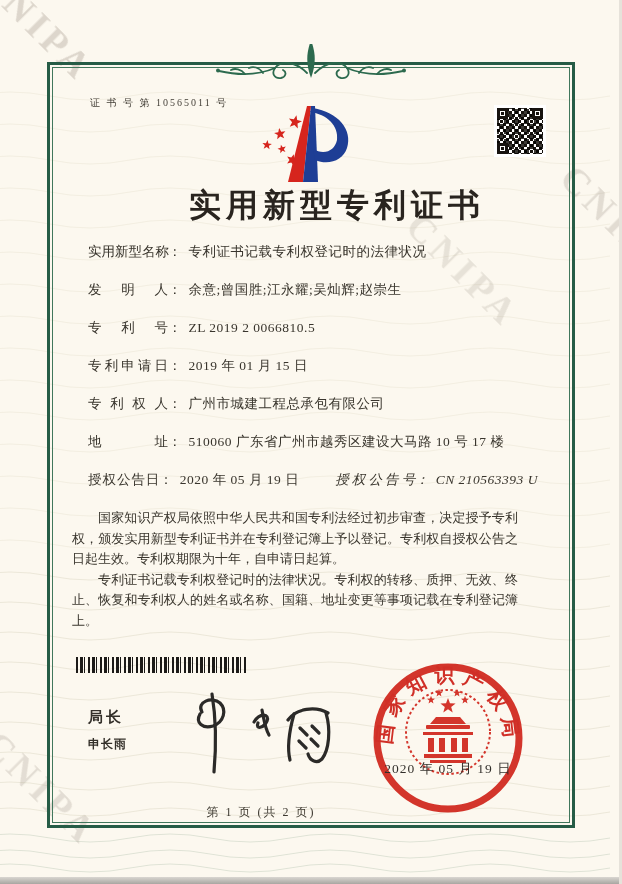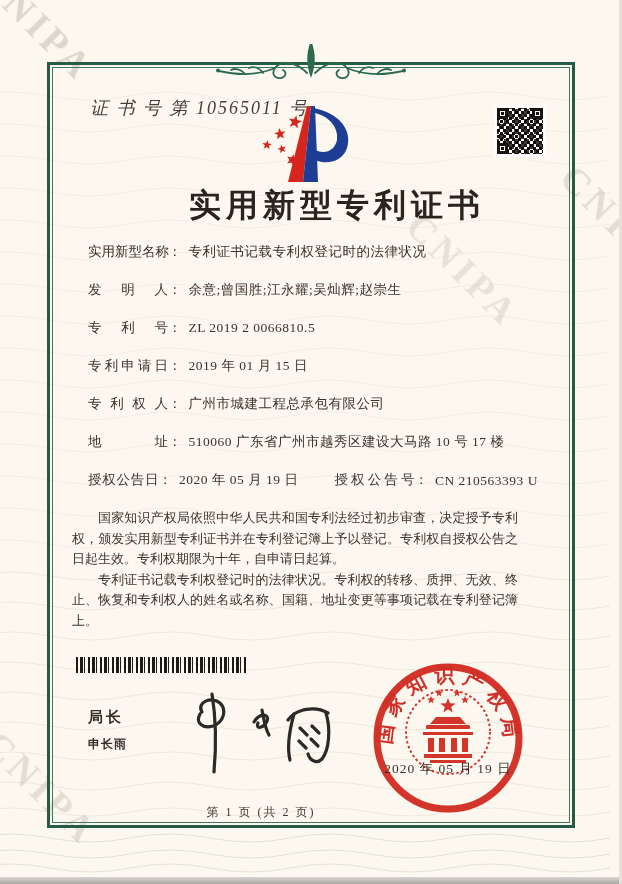--- a/index.html
+++ b/index.html
@@ -19,22 +19,22 @@
   .wm3{left:546px;top:200px;color:rgba(150,138,126,0.26);}
   .wm4{left:-30px;top:766px;color:rgba(150,138,126,0.24);}
 
   
   .frame{position:absolute;left:47px;top:62px;width:528px;height:766px;z-index:2;
          border:3px solid #265c46;box-sizing:border-box;}
   .frame-inner{position:absolute;left:2px;top:2px;right:2px;bottom:2px;border:1px solid #41775c;}
 
   .flourish{position:absolute;left:211px;top:44px;z-index:3;}
 
-  .cert-no{position:absolute;left:90px;top:96px;z-index:4;font-size:18px;
-           letter-spacing:2px;color:#433f37;font-style:italic;}
+  .cert-no{position:absolute;left:90px;top:96px;z-index:4;font-size:10px;
+           letter-spacing:2px;color:#433f37;}
 
   
   .qr{position:absolute;left:494px;top:105px;width:52px;height:52px;background:#fff;
       z-index:4;padding:3px;box-sizing:border-box;}
   .qr-m{position:relative;width:46px;height:46px;
         background:repeating-conic-gradient(#17130f 0% 25%,#fff 0% 50%) 0 0/6px 6px;}
   .qr-m::before{content:"";position:absolute;inset:0;
         background:repeating-conic-gradient(#17130f 0% 25%,#fff 0% 50%) 2px 1px/10px 10px;
         mix-blend-mode:multiply;opacity:.85;}
   .fp{position:absolute;width:11px;height:11px;border:3px solid #17130f;background:#fff;box-sizing:border-box;}
@@ -45,21 +45,21 @@
 
   .title{position:absolute;left:0;top:184px;width:622px;text-align:center;z-index:4;
          font-size:32px;font-weight:bold;letter-spacing:5px;color:#29241f;margin-left:26px;}
 
   
   .fields{position:absolute;left:88px;top:243px;width:450px;z-index:4;font-size:13.5px;color:#39352d;}
   .frow{display:flex;align-items:baseline;height:38px;white-space:nowrap;}
   .flabel{display:inline-block;width:80px;text-align:justify;text-align-last:justify;}
   .colon{margin-right:7px;}
   .fvalue{letter-spacing:0.5px;}
-  .gr-right{margin-left:36px;display:flex;align-items:flex-end;}
+  .gr-right{margin-left:36px;display:flex;align-items:center;font-style:italic;}
 
   .paras{position:absolute;left:72px;top:508px;width:446px;z-index:4;font-size:13px;
          color:#39352d;line-height:20.5px;text-align:justify;}
   .paras p{margin:0;text-indent:2em;}
 
   .barcode{position:absolute;left:76px;top:657px;width:172px;height:16px;z-index:4;
     background:repeating-linear-gradient(90deg,#1c1a18 0 2px,transparent 2px 4px,
       #1c1a18 4px 7px,transparent 7px 8px,#1c1a18 8px 9px,transparent 9px 12px);}
 
   .signer-title{position:absolute;left:88px;top:708px;z-index:4;font-family:Liberation Mono, monospace;

